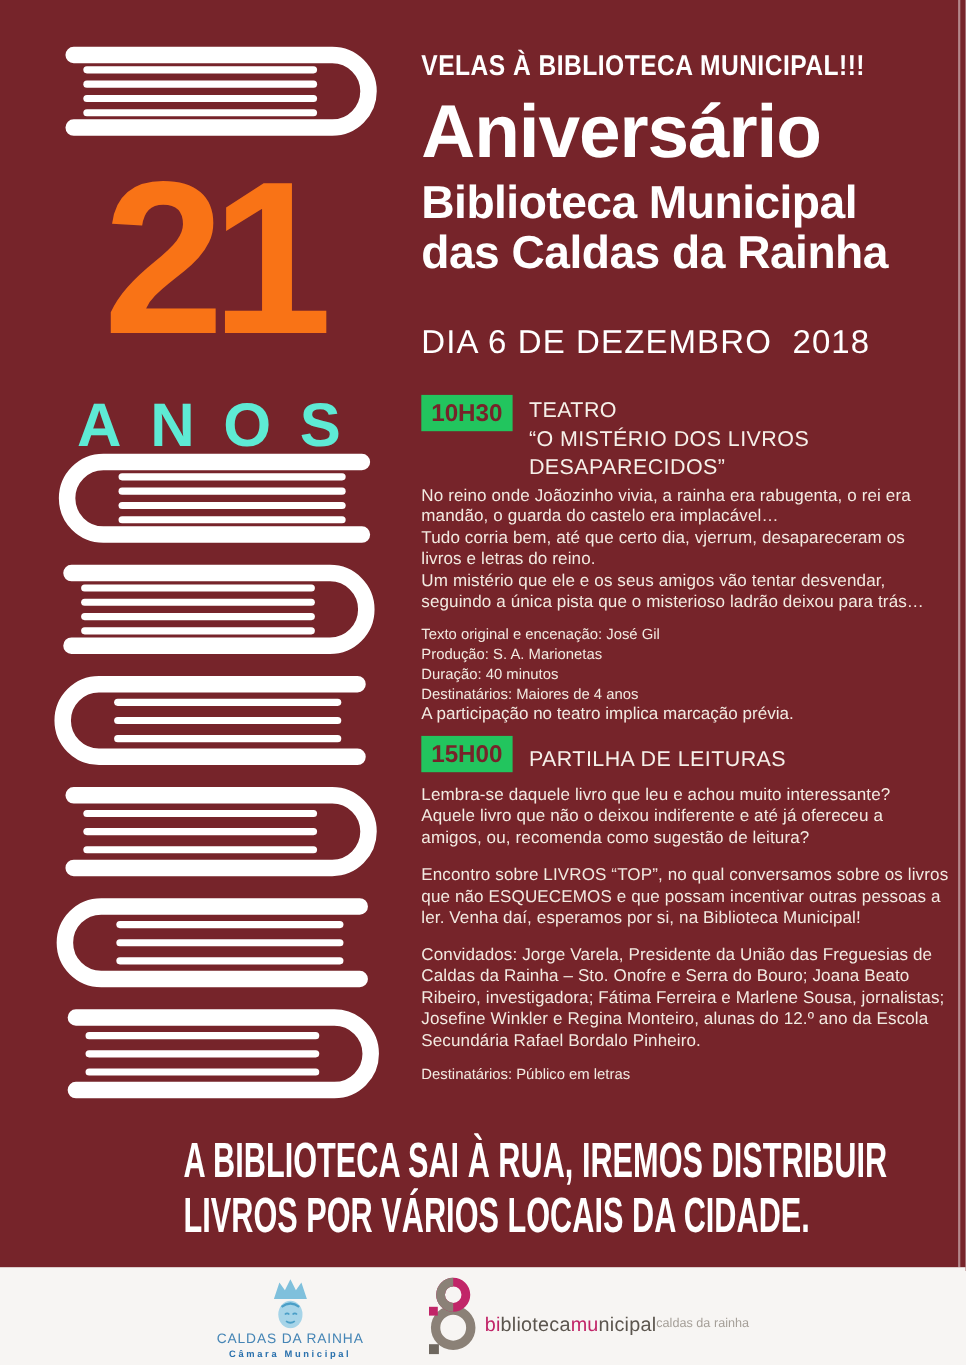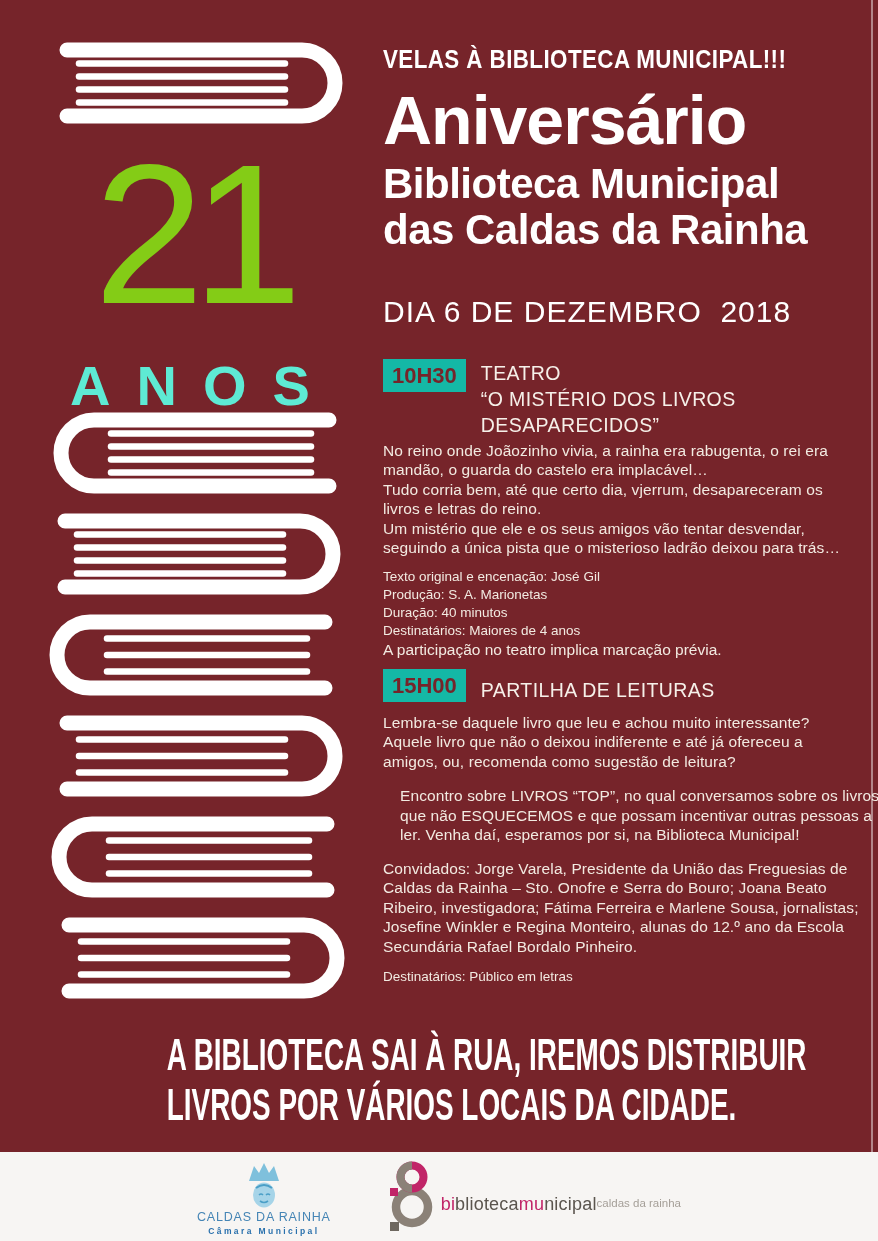--- a/index.html
+++ b/index.html
@@ -6,21 +6,21 @@
   .poster{
     position:relative;width:878px;height:1241px;overflow:hidden;
     background:#76242a;font-family:"Liberation Sans",sans-serif;
     -webkit-font-smoothing:antialiased;
   }
   
   .left-col{position:absolute;left:35px;top:38px;width:322px;}
   .book{display:block;}
   .top-book{margin-left:22px;}
   .years-number{
-    color:#84cc16;font-weight:400;font-size:198px;line-height:1;
+    color:#f97316;font-weight:700;font-size:198px;line-height:1;
     letter-spacing:-12px;text-align:center;margin-top:8px;margin-left:-8px;
   }
   .years-label{
     color:#5eead4;font-weight:700;font-size:56px;line-height:1;
     letter-spacing:26px;text-align:center;margin-top:24px;margin-left:14px;
   }
   .book-stack{position:absolute;left:35px;top:408px;width:322px;}
   .book-stack .book{margin-bottom:11px;}
   .ml0{margin-left:14px}.ml1{margin-left:20px}.ml2{margin-left:10px}
   .ml3{margin-left:22px}.ml4{margin-left:12px}.ml5{margin-left:24px}
@@ -31,34 +31,34 @@
   .hdr2{font-size:26px;font-weight:700;letter-spacing:.5px;line-height:1.1;margin-top:3px;
         display:inline-block;transform:scaleX(.86);transform-origin:left;}
   .title{font-size:68px;font-weight:700;line-height:1.02;margin-top:12px;letter-spacing:-1px;}
   .subtitle{font-size:42px;font-weight:700;line-height:1.1;margin-top:6px;letter-spacing:-.5px;}
   .subtitle2{font-size:42px;font-weight:700;line-height:1.1;letter-spacing:-.5px;}
   .date{font-size:30px;font-weight:400;margin-top:42px;letter-spacing:1px;white-space:pre;}
   .event{margin-top:30px;}
   .event2{margin-top:10px;}
   .badge-row{display:flex;align-items:flex-start;gap:15px;}
   .time-badge{
-    background:#14b8a6;color:#76242a;font-weight:700;font-size:22px;
+    background:#22c55e;color:#76242a;font-weight:700;font-size:22px;
     padding:6px 9px 5px 9px;line-height:1;flex:0 0 auto;
   }
   .event-head{font-size:19.5px;line-height:1.32;letter-spacing:.4px;color:#f6f0e9;padding-top:2px;}
   .event-head .one-line{padding-top:7px;}
   .body-txt{
     color:#f2eae1;font-size:15.5px;line-height:1.26;white-space:pre;
     letter-spacing:.1px;
   }
   .desc{margin-top:2px;}
   .credits{margin-top:10px;font-size:13.5px;line-height:1.34;white-space:pre;color:#f2eae1;}
   .note{margin-top:1px;font-size:15.5px;color:#f2eae1;}
   .p1{margin-top:9px;}
-  .p2{margin-top:15px;margin-left:17px;}
+  .p2{margin-top:15px;}
   .guests{margin-top:14px;}
   .audience{margin-top:13px;font-size:13.5px;color:#f2eae1;}
   
   .banner{
     position:absolute;left:0;right:0;top:1030px;text-align:center;color:#fff;
     font-size:45px;font-weight:700;line-height:1.12;white-space:pre;
     transform:scaleX(.62);transform-origin:center top;letter-spacing:0;
   }
   
   .edge-line{position:absolute;left:871px;top:0;width:2px;height:1152px;background:rgba(255,255,255,.45);}

